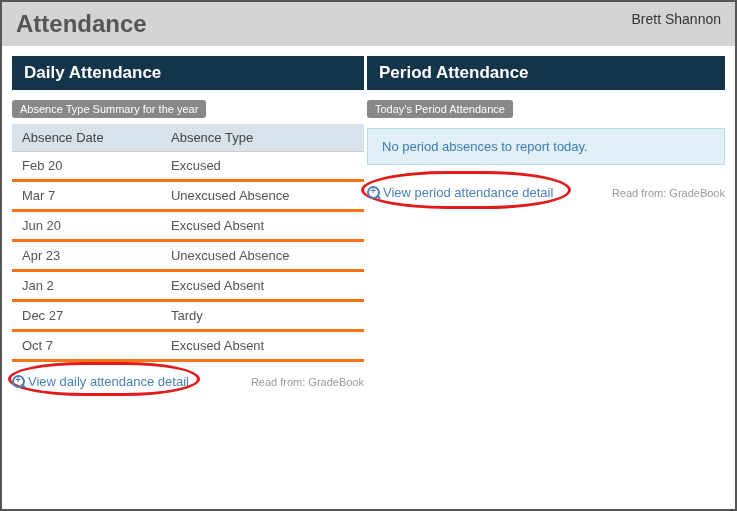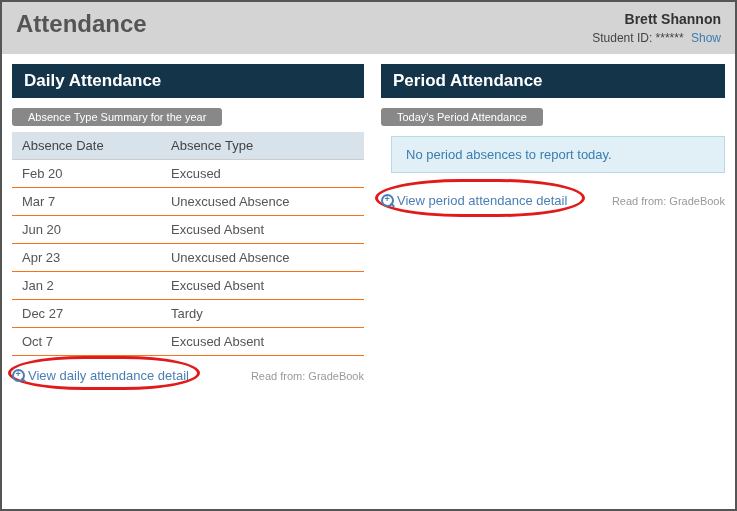--- a/index.html
+++ b/index.html
@@ -23,79 +23,78 @@
     color: #555;
     font-weight: bold;
   }
   .student-info {
     text-align: right;
     font-size: 12px;
     color: #444;
     line-height: 1.4;
   }
   .student-info .name {
-    font-weight: bold;
+    font-weight: normal;
     font-size: 14px;
     color: #333;
   }
   .student-info .show {
     color: #3a7db0;
     cursor: pointer;
     margin-left: 4px;
   }
   .content {
     display: flex;
-    gap: 17px;
+    gap: 3px;
     padding: 10px 10px 0 10px;
   }
   .left-col { flex: 0 0 352px; }
   .right-col { flex: 1; }
   .panel-header {
     background: #14344a;
     color: #fff;
     font-size: 17px;
     font-weight: bold;
     padding: 7px 12px;
   }
   .badge {
     display: inline-block;
     background: #888;
     color: #fff;
     font-size: 11px;
-    padding: 3px 16px;
+    padding: 3px 8px;
     border-radius: 3px;
     margin: 10px 0 6px 0;
   }
   table {
     width: 100%;
     border-collapse: collapse;
     font-size: 13px;
     color: #555;
   }
   thead th {
     background: #d7e2ea;
     text-align: left;
     padding: 6px 10px;
     font-weight: normal;
     color: #444;
     border-bottom: 1px solid #ccc;
     font-size: 13px;
   }
   tbody td {
     padding: 6px 10px;
-    border-bottom: 1px solid #f97316;
+    border-bottom: 3px solid #f97316;
   }
   .info-box {
     background: #e1f0f7;
     border: 1px solid #b9d9e8;
     color: #3a7db0;
     font-size: 13px;
     padding: 10px 14px;
     margin-top: 4px;
-    margin-left: 10px;
   }
   .footer-row {
     display: flex;
     justify-content: space-between;
     align-items: center;
     margin-top: 10px;
     padding: 2px 0;
     position: relative;
   }
   .view-link {
@@ -167,25 +166,20 @@
     margin-top: 18px;
   }
 </style>
 </head>
 <body>
 
 <div class="header">
   <h1>Attendance</h1>
   <div class="student-info">
     <div class="name">Brett Shannon</div>
-    <div>
-      <span>Student ID:</span>
-      <span>******</span>
-      <span class="show">Show</span>
-    </div>
   </div>
 </div>
 
 <div class="content">
   <div class="left-col">
     <div class="panel-header">Daily Attendance</div>
     <span class="badge">Absence Type Summary for the year</span>
     <table>
       <thead>
         <tr>

